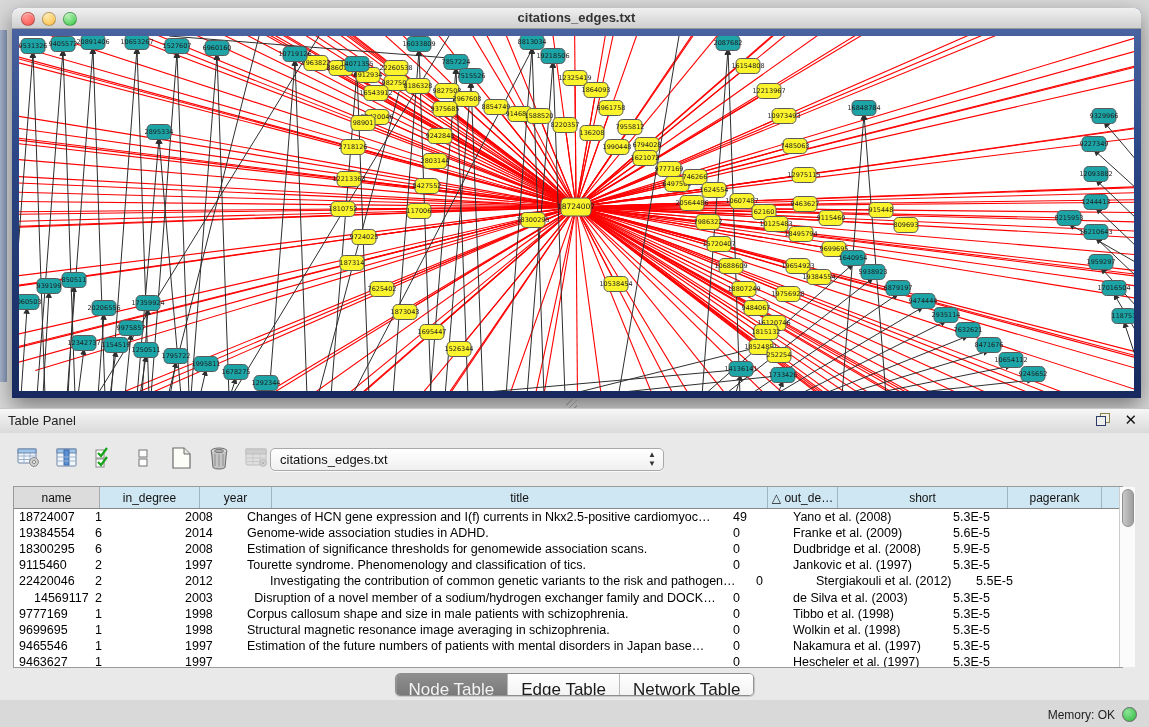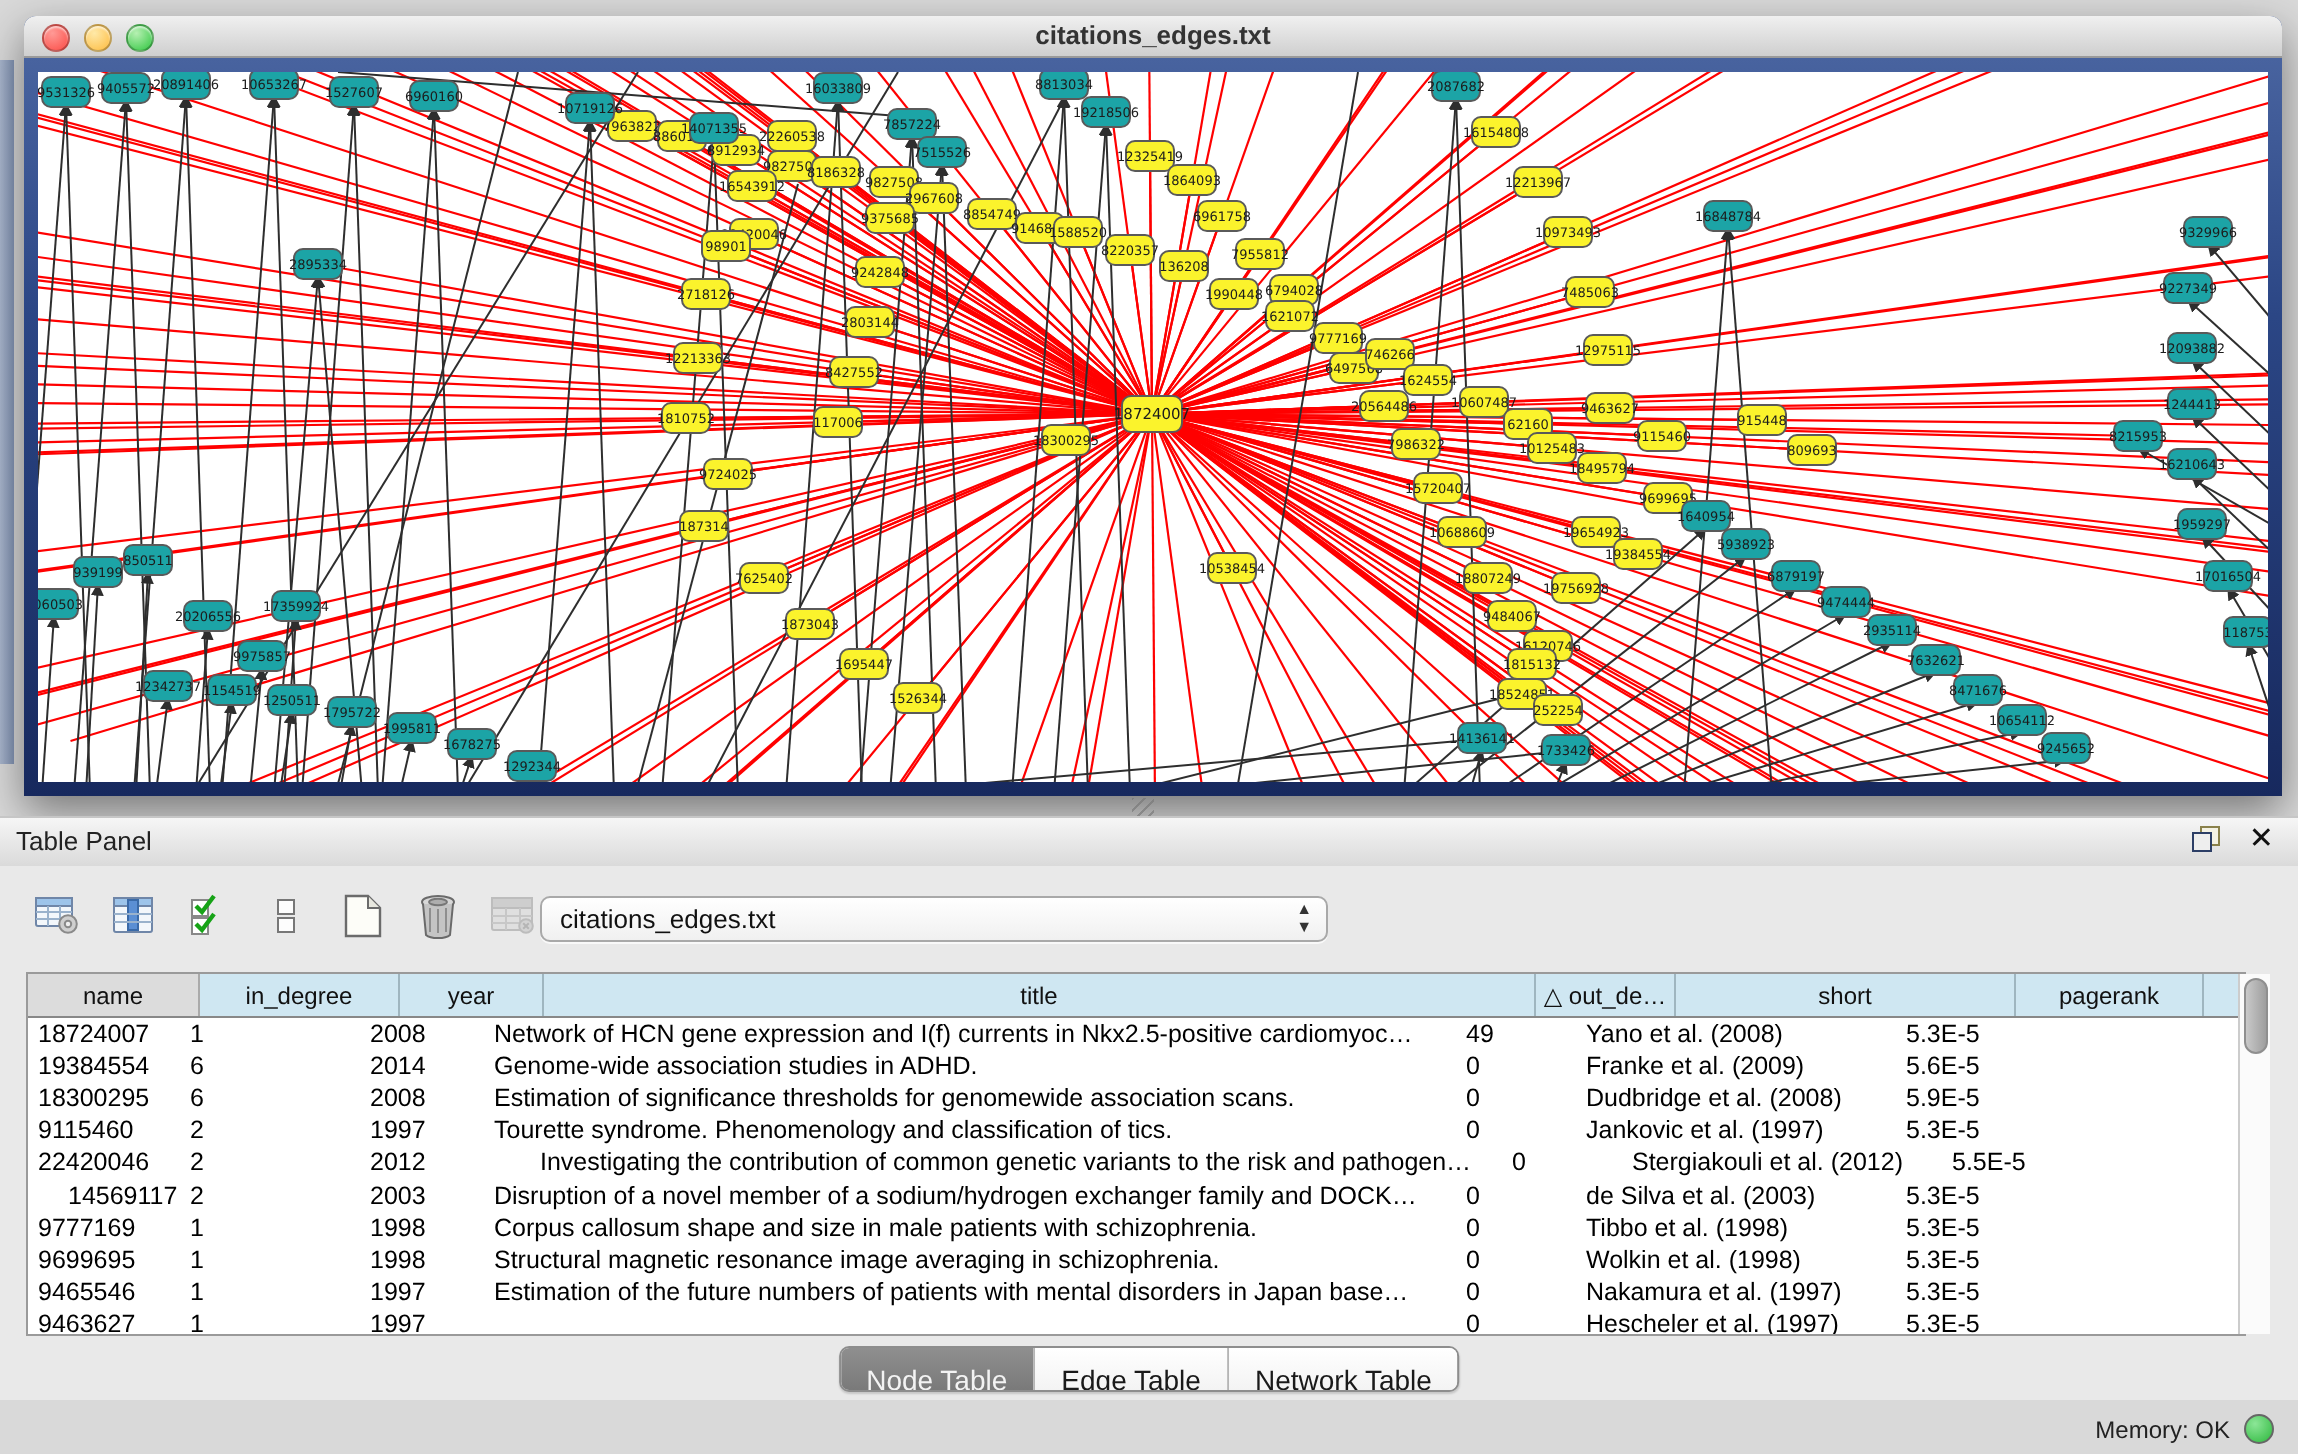--- a/index.html
+++ b/index.html
@@ -58,21 +58,21 @@
     display:flex;align-items:center;justify-content:center;white-space:nowrap;overflow:hidden;}
   .th.gray{background:#dcdcdc;border-right:1px solid #aaa;}
   .tr{display:flex;height:16.1px;align-items:center;}
   .td{box-sizing:border-box;padding:0 5px;font-size:12.5px;color:#000;white-space:nowrap;overflow:hidden;}
   .vscroll{position:absolute;right:14px;top:54px;width:15px;height:180px;background:#fbfbfb;border-left:1px solid #ccc;}
   .vthumb{position:absolute;left:2px;top:2px;width:10px;height:36px;border-radius:6px;
     background:linear-gradient(90deg,#c9c9c9,#9e9e9e);border:1px solid #8f8f8f;}
   
   .seg{position:absolute;left:50%;top:240px;transform:translateX(-50%);display:flex;height:21px;
     border:1px solid #8d8d8d;border-radius:5px;overflow:hidden;background:#fff;box-shadow:0 1px 1px rgba(0,0,0,.15);}
-  .seg .s{padding:16px 13px;font-size:14px;display:flex;align-items:center;background:linear-gradient(180deg,#ffffff,#ededed);
+  .seg .s{padding:16px 13px;font-size:17px;display:flex;align-items:center;background:linear-gradient(180deg,#ffffff,#ededed);
     color:#1a1a1a;border-right:1px solid #b5b5b5;}
   .seg .s:last-child{border-right:none;}
   .seg .s.active{background:linear-gradient(180deg,#8f8f8f,#6e6e6e);color:#f3f3f3;}
   
   .statusbar{position:absolute;left:0;bottom:0;width:100%;height:26px;background:#d9d9d9;}
   .mem{position:absolute;right:34px;top:7px;font-size:12px;color:#222;}
   .memdot{position:absolute;right:12px;top:6px;width:13px;height:13px;border-radius:50%;
     background:radial-gradient(circle at 35% 30%,#8ce697,#2db83d);border:1px solid #666;}
 </style>
 </head>
@@ -650,21 +650,21 @@
         <div class="th" style="width: 496px;">title</div>
         <div class="th" style="width: 70px;">△ out_de…</div>
         <div class="th" style="width: 170px;">short</div>
         <div class="th" style="width: 94px;">pagerank</div>
       </div>
     <div id="tbody">
         <div class="tr">
           <div class="td" style="width: 76px;">18724007</div>
           <div class="td" style="width: 90px;">1</div>
           <div class="td" style="width: 62px;">2008</div>
-          <div class="td" style="width: 486px;">Network of HCN gene expression and I(f) currents in Nkx2.5-positive cardiomyoc…</div>
+          <div class="td" style="width: 486px;">Changes of HCN gene expression and I(f) currents in Nkx2.5-positive cardiomyoc…</div>
           <div class="td" style="width: 60px;">49</div>
           <div class="td" style="width: 160px;">Yano et al. (2008)</div>
           <div class="td" style="width: 84px;">5.3E-5</div>
         </div>
         <div class="tr">
           <div class="td" style="width: 76px;">19384554</div>
           <div class="td" style="width: 90px;">6</div>
           <div class="td" style="width: 62px;">2014</div>
           <div class="td" style="width: 486px;">Genome-wide association studies in ADHD.</div>
           <div class="td" style="width: 60px;">0</div>
@@ -695,21 +695,21 @@
           <div class="td" style="width: 62px;">2012</div>
           <div class="td" style="width: 486px; margin-left: 23px;">Investigating the contribution of common genetic variants to the risk and pathogen…</div>
           <div class="td" style="width: 60px;">0</div>
           <div class="td" style="width: 160px;">Stergiakouli et al. (2012)</div>
           <div class="td" style="width: 84px;">5.5E-5</div>
         </div>
         <div class="tr">
           <div class="td" style="width: 76px; padding-left: 20px;">14569117</div>
           <div class="td" style="width: 90px;">2</div>
           <div class="td" style="width: 62px;">2003</div>
-          <div class="td" style="width: 486px;">Disruption of a novel member of a sodium/hydrogen exchanger family and DOCK…</div>
+          <div class="td" style="width: 486px; text-align: center;">Disruption of a novel member of a sodium/hydrogen exchanger family and DOCK…</div>
           <div class="td" style="width: 60px;">0</div>
           <div class="td" style="width: 160px;">de Silva et al. (2003)</div>
           <div class="td" style="width: 84px;">5.3E-5</div>
         </div>
         <div class="tr">
           <div class="td" style="width: 76px;">9777169</div>
           <div class="td" style="width: 90px;">1</div>
           <div class="td" style="width: 62px;">1998</div>
           <div class="td" style="width: 486px;">Corpus callosum shape and size in male patients with schizophrenia.</div>
           <div class="td" style="width: 60px;">0</div>

